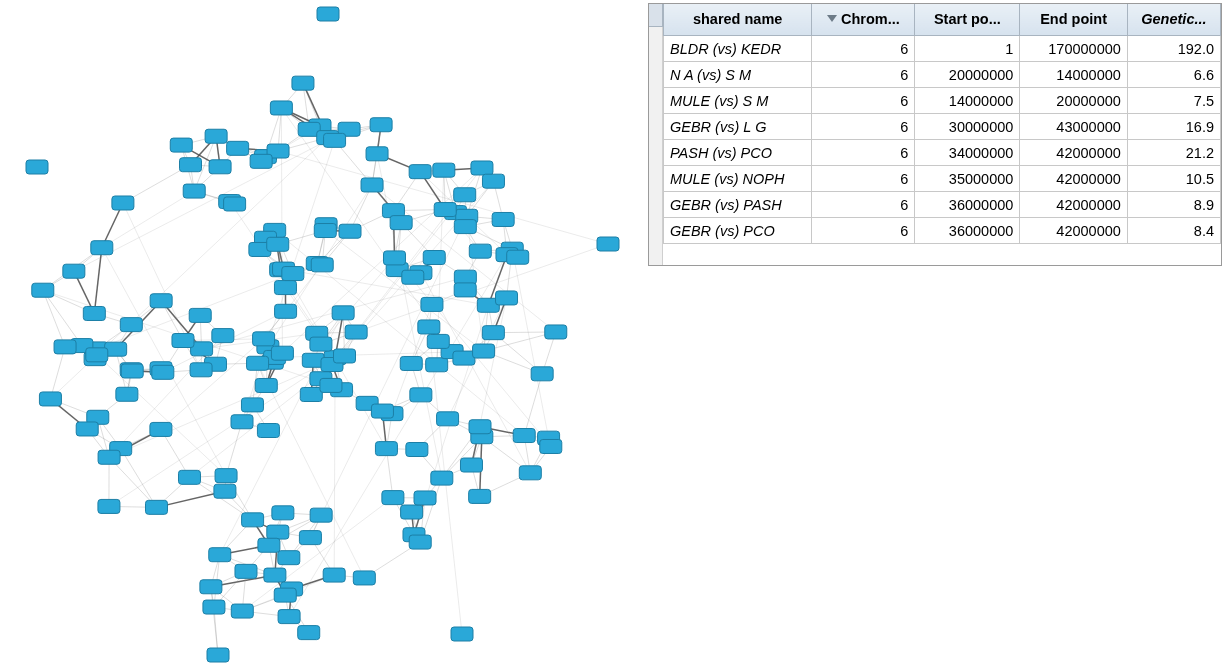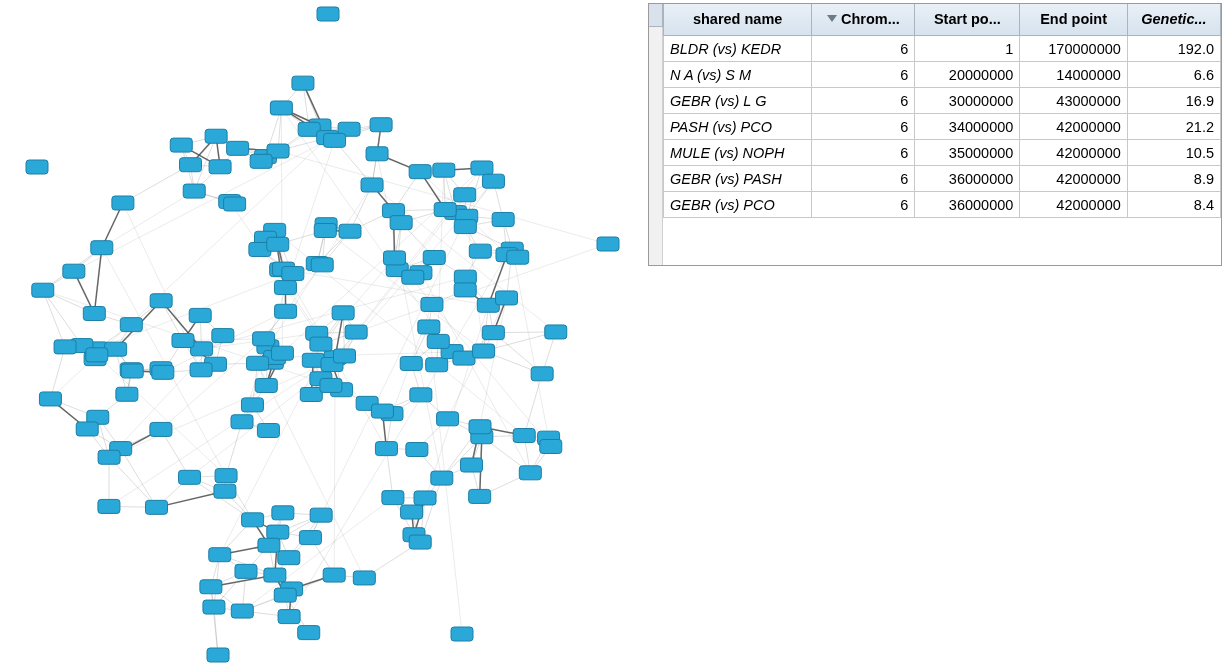--- a/index.html
+++ b/index.html
@@ -1164,20 +1164,27 @@
               <td class="num">192.0</td>
             </tr>
             <tr>
               <td class="txt">N A (vs) S M</td>
               <td class="num">6</td>
               <td class="num">20000000</td>
               <td class="num">14000000</td>
               <td class="num">6.6</td>
             </tr>
             <tr>
+              <td class="txt">MULE (vs) S M</td>
+              <td class="num">6</td>
+              <td class="num">14000000</td>
+              <td class="num">20000000</td>
+              <td class="num">7.5</td>
+            </tr>
+            <tr>
               <td class="txt">GEBR (vs) L G</td>
               <td class="num">6</td>
               <td class="num">30000000</td>
               <td class="num">43000000</td>
               <td class="num">16.9</td>
             </tr>
             <tr>
               <td class="txt">PASH (vs) PCO</td>
               <td class="num">6</td>
               <td class="num">34000000</td>

